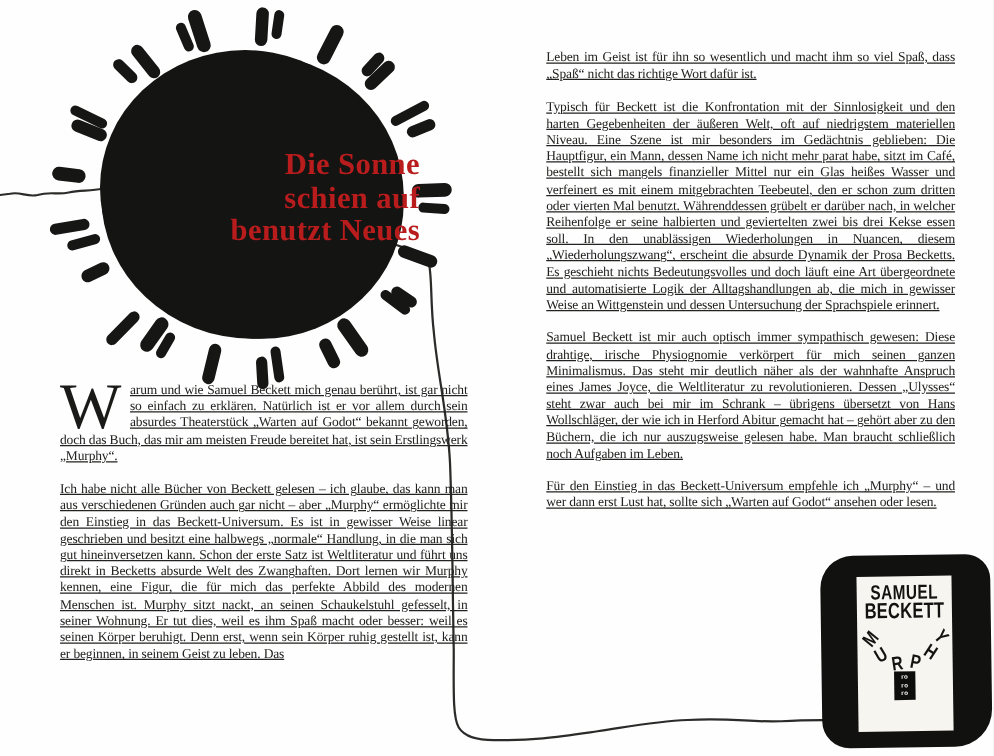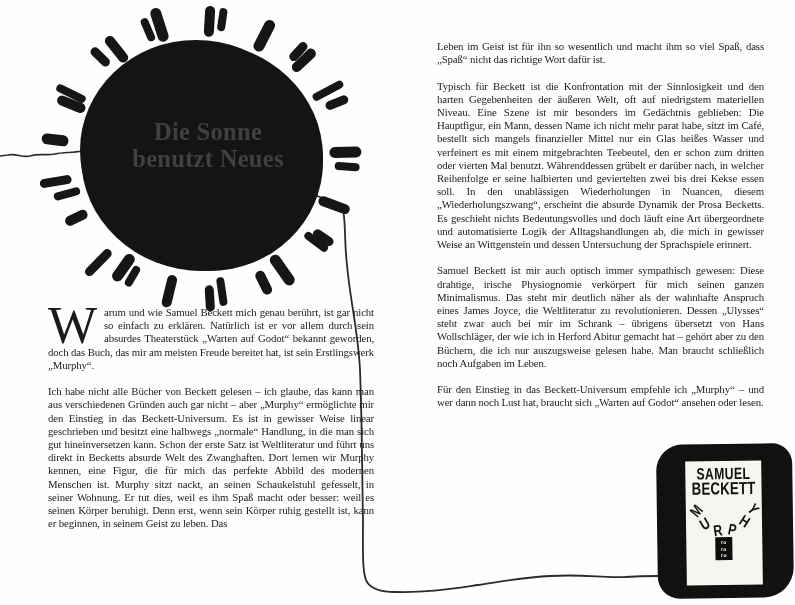--- a/index.html
+++ b/index.html
@@ -6,34 +6,34 @@
   .page{
     position:relative;
     width:795px;height:605px;
     background:#fefefe;
     overflow:hidden;
     font-family:"Liberation Serif", serif;
     color:#222220;
   }
   .artwork{position:absolute;left:0;top:0;width:795px;height:605px;z-index:1;}
   .sun-title{
-    position:absolute;left:90px;top:119px;width:236px;z-index:2;
-    text-align:center;
+    position:absolute;left:100px;top:119px;width:236px;z-index:2;
+    text-align:right;
     font-family:"Liberation Serif",serif;
     font-weight:600;
     font-size:24.5px;line-height:26.5px;
-    color:#404040;letter-spacing:.3px;
+    color:#b91c1c;letter-spacing:.3px;
   }
   .col{
     position:absolute;z-index:2;
     font-size:10.8px;line-height:13.2px;
     letter-spacing:-.12px;
     text-align:justify;
   }
-  .col p{margin:0 0 13.2px 0;}
+  .col p{margin:0 0 13.2px 0;text-decoration:underline;}
   .col p:last-child{margin-bottom:0;}
   .col-left{left:48px;top:306px;width:326px;}
   .col-right{left:437px;top:40px;width:327px;}
   .dropcap{
     float:left;
     font-size:52px;line-height:36px;
     font-weight:500;
     margin:2px 7px 0 0;
     color:#1a1a18;
   }
@@ -127,33 +127,34 @@
         <line x1="81.7" y1="98.8" x2="60.3" y2="88.4" stroke-width="8"></line>
         <line x1="105.4" y1="62.0" x2="95.0" y2="51.8" stroke-width="9"></line>
         <line x1="123.2" y1="57.6" x2="109.9" y2="40.9" stroke-width="10"></line>
         <line x1="151.1" y1="37.2" x2="144.7" y2="22.2" stroke-width="8"></line>
         <line x1="163.1" y1="36.2" x2="155.8" y2="13.5" stroke-width="11"></line>
       </g>
   </svg>
 
   <div class="sun-title">
     <div>Die Sonne</div>
+    <div>schien auf</div>
     <div>benutzt Neues</div>
   </div>
 
   <div class="col col-left">
     <p><span class="dropcap">W</span><span>arum und wie Samuel Beckett mich genau berührt, ist gar nicht so einfach zu erklären. Natürlich ist er vor allem durch sein absurdes Theaterstück „Warten auf Godot“ bekannt geworden, doch das Buch, das mir am meisten Freude bereitet hat, ist sein Erstlingswerk „Murphy“.</span></p>
     <p>Ich habe nicht alle Bücher von Beckett gelesen – ich glaube, das kann man aus verschiedenen Gründen auch gar nicht – aber „Murphy“ ermöglichte mir den Einstieg in das Beckett-Universum. Es ist in gewisser Weise linear geschrieben und besitzt eine halbwegs „normale“ Handlung, in die man sich gut hineinversetzen kann. Schon der erste Satz ist Weltliteratur und führt uns direkt in Becketts absurde Welt des Zwanghaften. Dort lernen wir Murphy kennen, eine Figur, die für mich das perfekte Abbild des modernen Menschen ist. Murphy sitzt nackt, an seinen Schaukelstuhl gefesselt, in seiner Wohnung. Er tut dies, weil es ihm Spaß macht oder besser: weil es seinen Körper beruhigt. Denn erst, wenn sein Körper ruhig gestellt ist, kann er beginnen, in seinem Geist zu leben. Das</p>
   </div>
 
   <div class="col col-right">
     <p>Leben im Geist ist für ihn so wesentlich und macht ihm so viel Spaß, dass „Spaß“ nicht das richtige Wort dafür ist.</p>
     <p>Typisch für Beckett ist die Konfrontation mit der Sinnlosigkeit und den harten Gegebenheiten der äußeren Welt, oft auf niedrigstem materiellen Niveau. Eine Szene ist mir besonders im Gedächtnis geblieben: Die Hauptfigur, ein Mann, dessen Name ich nicht mehr parat habe, sitzt im Café, bestellt sich mangels finanzieller Mittel nur ein Glas heißes Wasser und verfeinert es mit einem mitgebrachten Teebeutel, den er schon zum dritten oder vierten Mal benutzt. Währenddessen grübelt er darüber nach, in welcher Reihenfolge er seine halbierten und geviertelten zwei bis drei Kekse essen soll. In den unablässigen Wiederholungen in Nuancen, diesem „Wiederholungszwang“, erscheint die absurde Dynamik der Prosa Becketts. Es geschieht nichts Bedeutungsvolles und doch läuft eine Art übergeordnete und automatisierte Logik der Alltagshandlungen ab, die mich in gewisser Weise an Wittgenstein und dessen Untersuchung der Sprachspiele erinnert.</p>
     <p>Samuel Beckett ist mir auch optisch immer sympathisch gewesen: Diese drahtige, irische Physiognomie verkörpert für mich seinen ganzen Minimalismus. Das steht mir deutlich näher als der wahnhafte Anspruch eines James Joyce, die Weltliteratur zu revolutionieren. Dessen „Ulysses“ steht zwar auch bei mir im Schrank – übrigens übersetzt von Hans Wollschläger, der wie ich in Herford Abitur gemacht hat – gehört aber zu den Büchern, die ich nur auszugsweise gelesen habe. Man braucht schließlich noch Aufgaben im Leben.</p>
-    <p>Für den Einstieg in das Beckett-Universum empfehle ich „Murphy“ – und wer dann noch Lust hat, braucht sich „Warten auf Godot“ ansehen oder lesen.</p>
+    <p>Für den Einstieg in das Beckett-Universum empfehle ich „Murphy“ – und wer dann erst Lust hat, sollte sich „Warten auf Godot“ ansehen oder lesen.</p>
   </div>
 
   <div class="book-cover">
     <div class="cover-inner">
       <div class="cover-author cover-author-1">SAMUEL</div>
       <div class="cover-author cover-author-2">BECKETT</div>
       <div class="murphy-arc">
         <span class="ml0">M</span>
         <span class="ml1">U</span>
         <span class="ml2">R</span>

